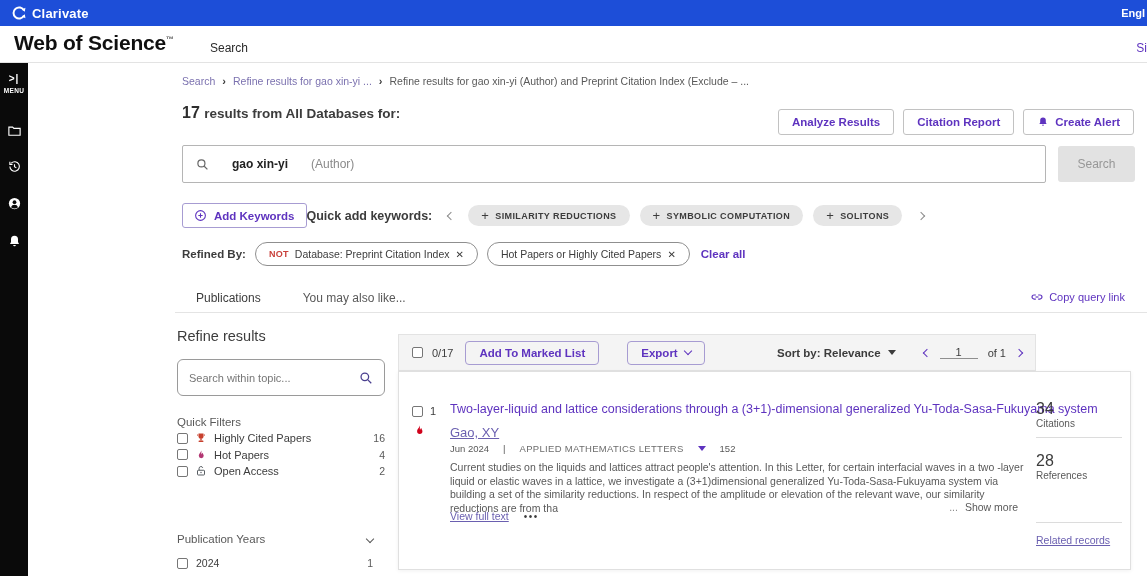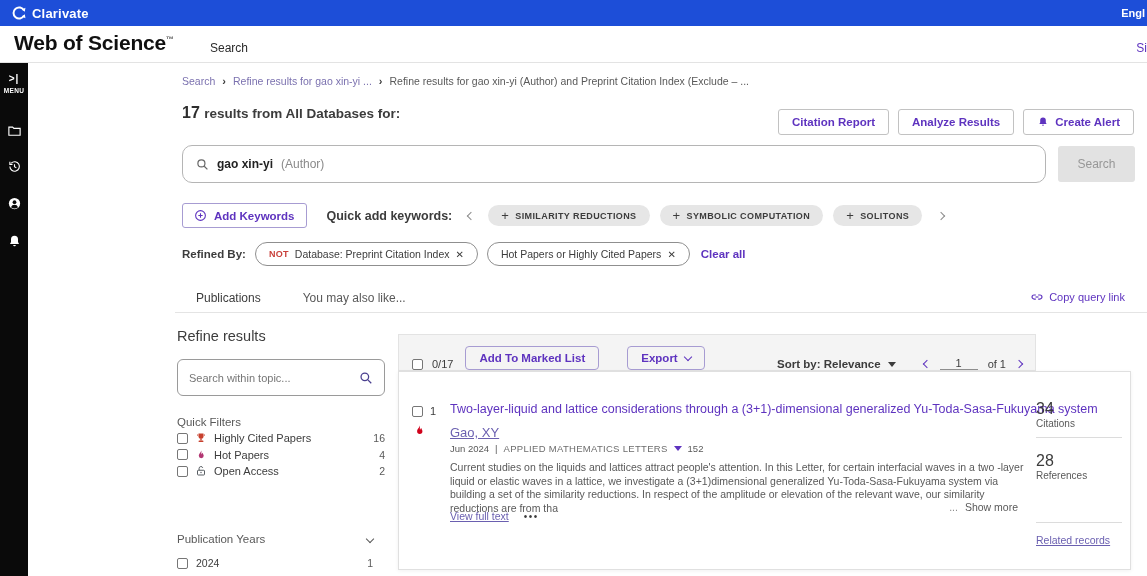--- a/index.html
+++ b/index.html
@@ -35,31 +35,31 @@
 
   
   .results-h{position:absolute;left:182px;top:104px;color:#2e2e2e}
   .results-h .count{font-size:16px;font-weight:bold}
   .results-h .rtxt{font-size:13.5px;font-weight:bold;color:#3c3c3c}
   .action-buttons{position:absolute;top:109px;right:13px;display:flex;gap:9px}
   .abtn{display:flex;align-items:center;gap:6px;background:#fff;border:1px solid #c2c2c2;border-radius:3px;padding:6px 13px;color:#5e33bf;font-size:11.5px;font-weight:bold;cursor:pointer}
   .abtn svg{width:12px;height:12px}
 
   
-  .query-box{position:absolute;left:182px;top:145px;width:864px;height:38px;border:1px solid #b5b5b5;border-radius:10px;background:#fff;display:flex;align-items:center;padding:0 13px;gap:8px}
+  .query-box{position:absolute;left:182px;top:145px;width:864px;height:38px;border:1px solid #b5b5b5;border-radius:2px;background:#fff;display:flex;align-items:center;padding:0 13px;gap:23px}
   .query-box svg{width:13px;height:13px;color:#666;flex:none}
   .q-main{font-size:12px;font-weight:bold;color:#222}
   .q-field{font-size:12px;color:#8a8a8a}
   .search-btn{position:absolute;left:1058px;top:146px;width:77px;height:36px;background:#e2e2e2;border:0;border-radius:3px;color:#979797;font-size:12px;font-family:inherit;cursor:pointer}
 
   
   .kw-row{position:absolute;left:182px;top:203px;display:flex;align-items:center}
   .addkw-btn{display:flex;align-items:center;gap:7px;border:1px solid #a79cd2;border-radius:3px;background:#fff;padding:5px 11px;color:#5e33bf;font-size:11.5px;font-weight:bold;cursor:pointer}
   .addkw-btn svg{width:13px;height:13px}
-  .kw-label{margin-left:20px;font-size:12.5px;font-weight:bold;color:#3c3c3c}
+  .kw-label{font-size:12.5px;font-weight:bold;color:#3c3c3c}
   .chev{display:inline-block;width:6px;height:6px;border-right:1.7px solid currentColor;border-bottom:1.7px solid currentColor}
   .chev.left{transform:rotate(135deg)}
   .chev.right{transform:rotate(-45deg)}
   .chev.down{transform:rotate(45deg)}
   .kw-chev{color:#8b8b8b;margin-left:16px;cursor:pointer}
   .pills{display:flex;gap:10px;margin-left:14px}
   .pill{display:flex;align-items:center;gap:6px;background:#e6e6e6;border-radius:12px;height:21px;padding:0 13px;font-size:9px;font-weight:bold;letter-spacing:.4px;color:#3c3c3c;cursor:pointer;white-space:nowrap}
   .pill .plus-i::before{content:"+";font-size:13px;font-weight:400;line-height:1}
 
   
@@ -91,40 +91,40 @@
   .filter-row{display:flex;align-items:center;gap:7px;height:16.5px;font-size:11px;color:#3c3c3c;cursor:pointer}
   .filter-row .cnt{margin-left:auto;font-size:10.5px;color:#595959}
   .filter-row svg{width:12px;height:12px;flex:none}
   .cb{width:11px;height:11px;border:1px solid #767676;border-radius:2px;background:#fff;flex:none;cursor:pointer}
   .py-row{position:absolute;left:0;top:205px;width:196px;display:flex;align-items:center;justify-content:space-between;font-size:11.5px;color:#595959;cursor:pointer}
   .py-row .chev{color:#595959}
   .year-row{position:absolute;left:0;top:229px;width:196px;display:flex;align-items:center;gap:8px;font-size:10.5px;color:#3c3c3c}
   .year-row .cnt{margin-left:auto;font-size:10.5px;color:#595959}
 
   
-  .toolbar{position:absolute;left:398px;top:334px;width:638px;height:37px;background:#f4f4f4;border:1px solid #e3e3e3;display:flex;align-items:flex-end;padding:0 13px}
+  .toolbar{position:absolute;left:398px;top:334px;width:638px;height:37px;background:#f4f4f4;border:1px solid #e3e3e3;display:flex;align-items:center;padding:0 13px}
   .sel-count{font-size:11px;color:#3c3c3c;margin:0 12px 0 9px}
   .tbtn{display:flex;align-items:center;gap:7px;border:1px solid #a79cd2;border-radius:4px;background:transparent;padding:5px 13px;color:#5e33bf;font-size:11.5px;font-weight:bold;font-family:inherit;cursor:pointer}
   .tbtn + .tbtn{margin-left:28px}
   .tbtn .chev{border-width:0 1.7px 1.7px 0;border-style:solid;margin-top:-3px}
   .sort{margin-left:auto;display:flex;align-items:center;gap:7px;font-size:11.5px;font-weight:bold;color:#3c3c3c;cursor:pointer}
   .tri{width:0;height:0;border-left:4px solid transparent;border-right:4px solid transparent;border-top:5px solid #3c3c3c;display:inline-block}
   .tri.purple{border-top-color:#5e33bf}
   .pager{display:flex;align-items:center;gap:10px;margin-left:28px}
   .pager .chev{color:#5e33bf;cursor:pointer}
   .page-input{width:38px;border:0;border-bottom:1px solid #8f8f8f;background:transparent;text-align:center;font-size:11px;font-family:inherit;color:#3c3c3c;outline:none}
   .page-of{font-size:11px;color:#3c3c3c}
 
   
   .card{position:absolute;left:398px;top:371px;width:733px;height:199px;background:#fff;border:1px solid #e0e0e0;box-shadow:0 1px 4px rgba(0,0,0,.06)}
   .rc-check{position:absolute;left:13px;top:33px;display:flex;align-items:center;gap:7px;font-size:11px;color:#3c3c3c}
   .rc-flame{position:absolute;left:14px;top:51px;width:13px;height:15px}
   .rc-title{position:absolute;left:51px;top:30px;width:580px;font-size:12.5px;color:#5e33bf;cursor:pointer;white-space:nowrap}
   .rc-author{position:absolute;left:51px;top:53px;font-size:13px;color:#6a5fb0;text-decoration:underline;cursor:pointer}
-  .rc-journal{position:absolute;left:51px;top:71px;display:flex;align-items:center;gap:6px;font-size:9.5px;color:#595959}
+  .rc-journal{position:absolute;left:51px;top:71px;display:flex;align-items:center;gap:14px;font-size:9.5px;color:#595959}
   .rc-journal .jname{color:#6d6d6d;letter-spacing:.3px}
   .rc-abstract{position:absolute;left:51px;top:89px;width:578px;font-size:10.5px;line-height:13.5px;color:#595959}
   .rc-trunc{position:absolute;right:10px;bottom:1px;background:#fff;padding-left:6px;font-size:10.5px;color:#595959}
   .rc-trunc .dots{color:#8a8a8a;margin-right:7px}
   .rc-trunc .sm{cursor:pointer}
   .rc-links{position:absolute;left:51px;top:138px;display:flex;align-items:center;gap:15px}
   .view-full{font-size:10.5px;color:#6a5fb0;text-decoration:underline;cursor:pointer}
   .more-dots{font-size:10px;letter-spacing:1.5px;color:#3c3c3c;cursor:pointer}
   .metrics{position:absolute;left:637px;top:28px;width:86px}
   .m-val{font-size:16px;color:#3c3c3c}
@@ -197,24 +197,24 @@
     <span class="bc-current">Refine results for gao xin-yi (Author) and Preprint Citation Index (Exclude – ...</span>
   </div>
 
   <div class="results-h">
     <span class="count">17</span>
     <span class="rtxt">results from All Databases for:</span>
   </div>
 
   <div class="action-buttons">
     <button class="abtn">
-        <span>Citation Report</span>
+        <span>Analyze Results</span>
       </button>
     <button class="abtn">
-        <span>Analyze Results</span>
+        <span>Citation Report</span>
       </button>
     <button class="abtn">
       <svg viewBox="0 0 24 24" fill="#5e33bf">
           <path d="M12 2.8a5.6 5.6 0 0 0-5.6 5.6v4.4L4.8 16h14.4l-1.6-3.2V8.4A5.6 5.6 0 0 0 12 2.8z"></path>
           <path d="M9.9 17.5a2.1 2.1 0 0 0 4.2 0z"></path>
         </svg>
       <span>Create Alert</span>
     </button>
   </div>
 

